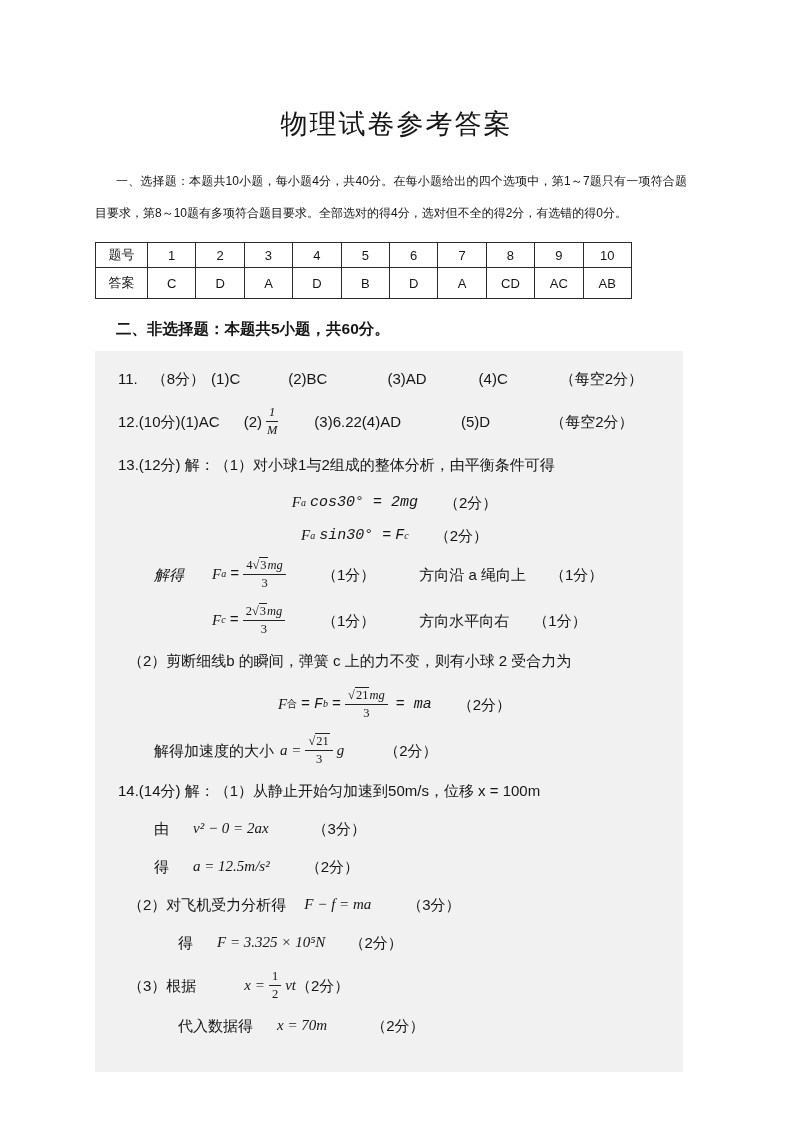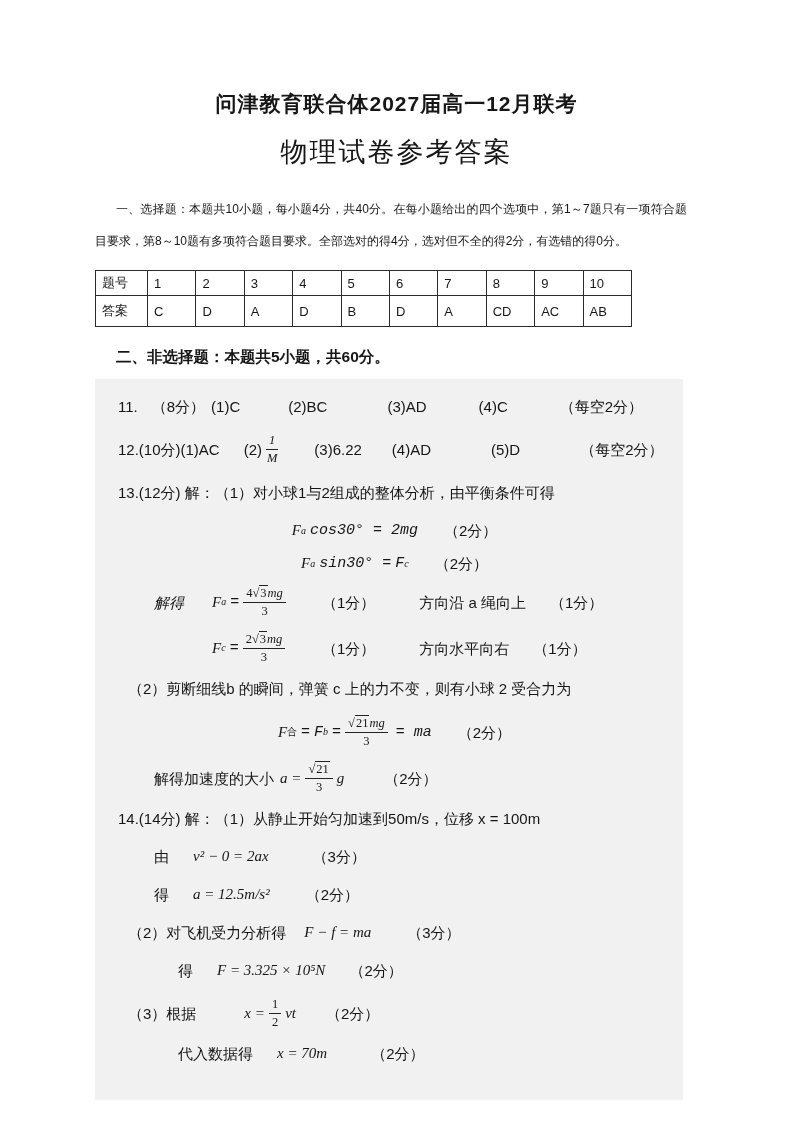--- a/index.html
+++ b/index.html
@@ -2,52 +2,51 @@
 <html><head>
 <meta charset="utf-8">
 <style>
 *{box-sizing:border-box;margin:0;padding:0;}
 body{width:793px;height:1122px;background:#ffffff;font-family:"Liberation Sans","DejaVu Sans",sans-serif;color:#161616;}
 .page{position:relative;width:793px;height:1122px;overflow:hidden;padding-top:90px;background:#ffffff;}
 .title{text-align:center;font-size:21px;font-weight:bold;letter-spacing:1px;}
 .subtitle{text-align:center;font-size:27px;font-weight:normal;margin-top:16px;letter-spacing:2px;}
 .intro{width:592px;margin:24px 8px 0 95px;font-size:12px;font-weight:normal;line-height:31.5px;text-indent:21px;text-align:justify;}
 table.answers{margin:13px 0 0 95px;width:537px;border-collapse:collapse;table-layout:fixed;font-size:13px;}
-table.answers th,table.answers td{border:1px solid #2b2b2b;font-weight:normal;text-align:left;padding:2px 6px;vertical-align:middle;background:#fff;}
+table.answers th,table.answers td{border:1px solid #2b2b2b;font-weight:normal;text-align:center;padding:2px 6px;vertical-align:middle;background:#fff;}
 tr.r1 th,tr.r1 td{height:25px;}
 tr.r2 th,tr.r2 td{height:31px;}
 .sec2{margin:20px 0 0 116px;font-size:15.5px;font-weight:bold;}
 .panel{margin:11px 0 0 95px;width:588px;min-height:694px;background:#f1f1f2;padding:16px 12px 20px 23px;font-size:15px;}
 .line{display:flex;align-items:center;margin-bottom:15px;line-height:23px;min-height:23px;white-space:nowrap;}
 .center{justify-content:center;}
 .eqline{margin-bottom:10px;}
 .fracline{margin-bottom:12px;}
 .m{font-family:"Liberation Serif","DejaVu Serif",serif;font-style:italic;}
 .up{font-style:normal;font-family:"Liberation Serif","DejaVu Serif",serif;}
 sub{font-size:10px;line-height:1;}
 .fgroup{display:inline-flex;align-items:center;}
 .frac{display:inline-flex;flex-direction:column;align-items:center;font-size:12.5px;line-height:1.2;margin:0 4px;vertical-align:middle;}
 .frac .num{display:inline-flex;align-items:flex-end;border-bottom:1px solid #222;padding:0 3px 1px 3px;}
 .frac .den{padding-top:1px;}
 .radicand{border-top:1px solid #222;padding:0 1px;}
 .score{white-space:nowrap;}
 .lbl{display:inline-block;width:58px;font-style:italic;}
 .fml{display:inline-flex;align-items:center;width:110px;}
 .g6{margin-right:6px;}.g10{margin-right:0;}.g14{margin-right:14px;}.g18{margin-right:18px;}
-.g24{margin-right:24px;}.g30{margin-right:30px;}.g36{margin-right:36px;}.g44{margin-right:44px;}
+.g24{margin-right:24px;}.g30{}.g36{margin-right:36px;}.g44{margin-right:44px;}
 .g52{margin-right:52px;}.g60{margin-right:60px;}.g72{margin-right:48px;}
 .ml4{margin-left:4px;font-family:Liberation Mono, monospace;}.ml26{margin-left:26px;}.ml40{margin-left:40px;}
 .ind10{margin-left:10px;}.ind36{margin-left:36px;}.ind60{margin-left:60px;}
 </style>
 </head>
 <body>
 
 <div class="page">
 
-  <h1 class="title">问津教育联合体2027届高一12月联考</h1>
   <h2 class="subtitle">物理试卷参考答案</h2>
 
   <p class="intro"><span>一、选择题：</span><span>本题共10小题，每小题4分，共40分。在每小题给出的四个选项中，第1～7题只有一项符合题目要求，第8～10题有多项符合题目要求。全部选对的得4分，选对但不全的得2分，有选错的得0分。</span></p>
 
   <table class="answers">
     <colgroup>
       <col style="width:52px">
         <col>
         <col>
         <col>

